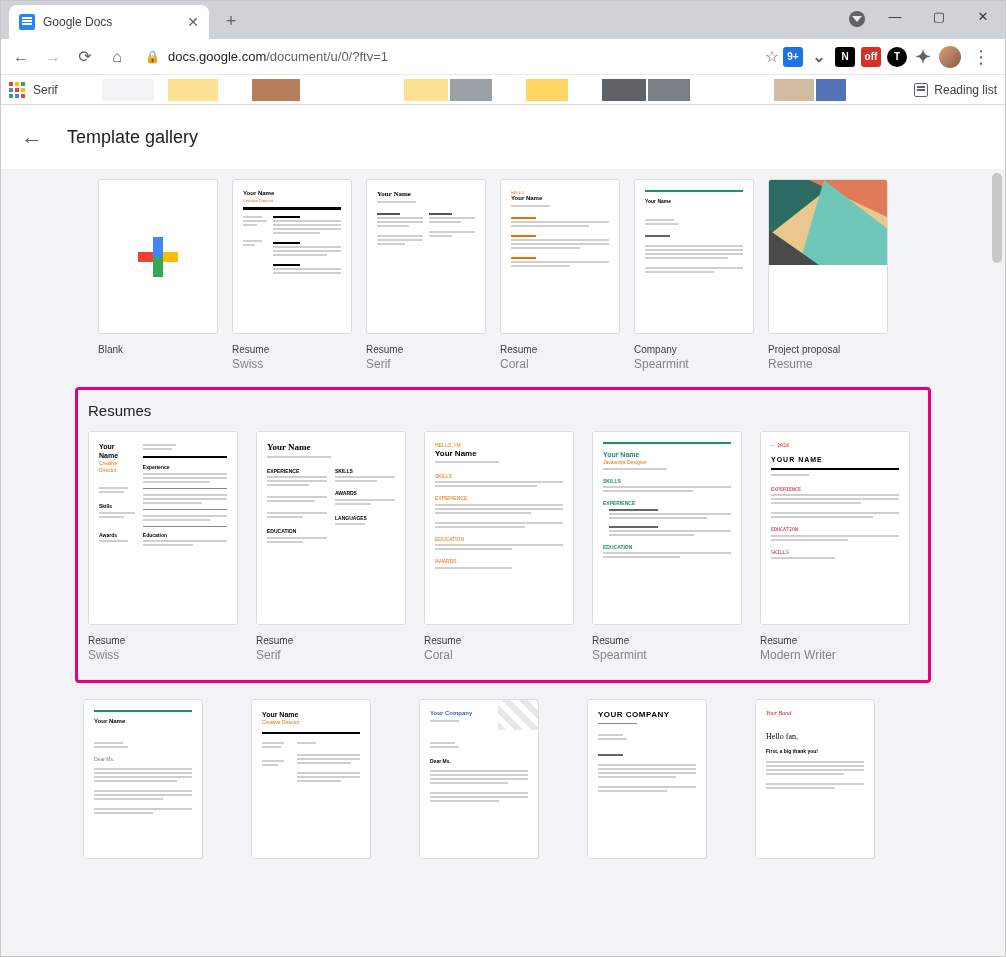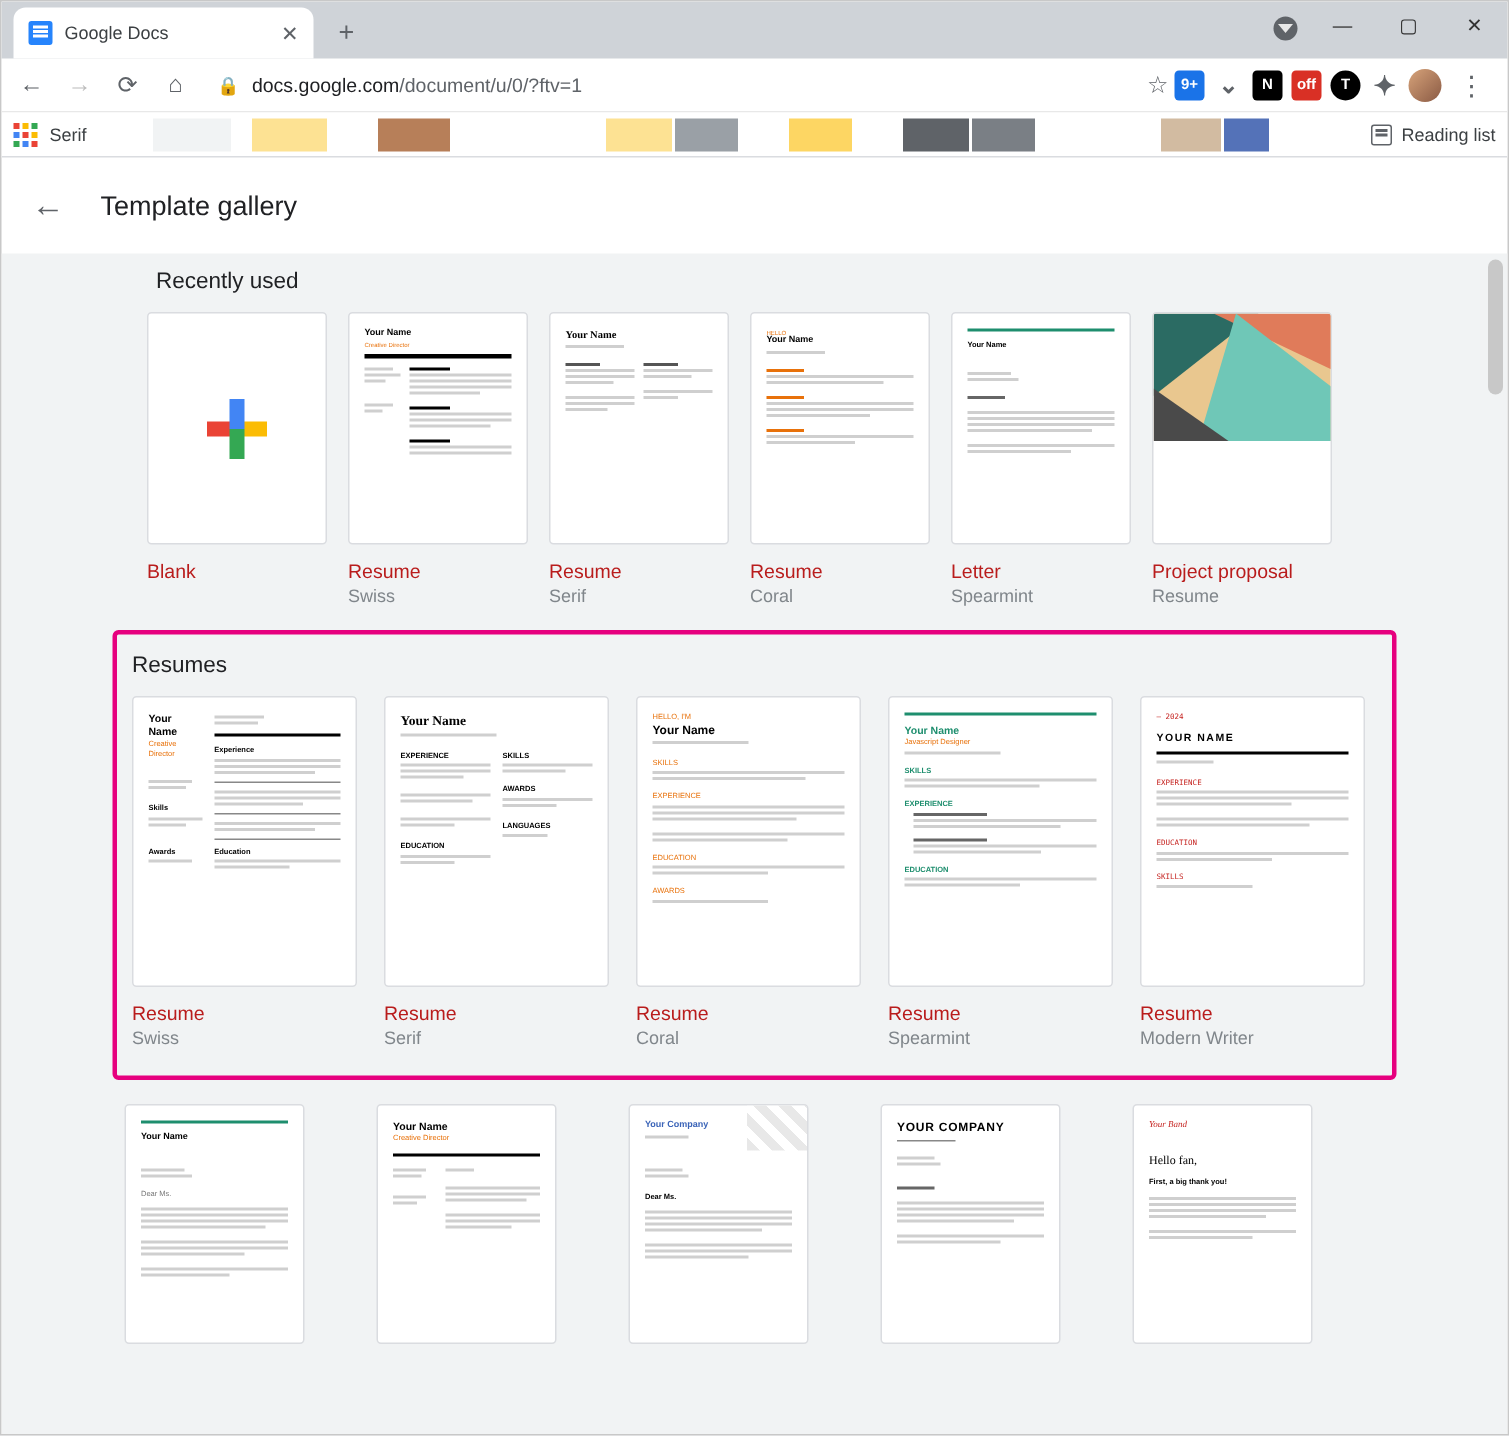--- a/index.html
+++ b/index.html
@@ -49,21 +49,21 @@
   
   .canvas{ background:#f1f3f4; padding:10px 0 0 0; height:calc(957px - 38px - 36px - 30px - 64px); overflow:hidden; position:relative;}
   .scrollbar{position:absolute; right:3px; top:4px; width:10px; height:90px; background:#c8c8c8; border-radius:5px;}
   .section{ width:810px; margin:0 auto 16px auto; }
   .sechead{ font-size:15px; color:#202124; margin:0 6px 12px 6px ; font-weight:400;}
   .row{ display:flex; gap:18px;}
   .row6{gap:14px;}
   .card{ width:120px;}
   .row6 .card{width:120px;}
   .thumb{ width:120px; height:155px; background:#fff; border:1px solid #dadce0; border-radius:3px; position:relative; overflow:hidden;}
-  .tname{ font-size:13px; color:#b91c1c; margin-top:10px;}
+  .tname{ font-size:10px; color:#404040; margin-top:10px;}
   .tsub{ font-size:12px; color:#80868b; margin-top:2px;}
 
   .highlight{ border:3px solid #e6007e; border-radius:4px; padding:12px 10px 18px 10px; margin:16px auto 16px auto; width:856px;}
   .highlight .sechead{margin-left:0;}
   .highlight .row{gap:18px;}
   .highlight .card{width:150px;}
   .highlight .thumb{width:150px; height:194px;}
 
   .letters .thumb{height:160px;}
   .letters .card{width:150px;}
@@ -160,21 +160,20 @@
 
 <div class="apphead">
   <span class="backarr">←</span>
   <span class="apptitle">Template gallery</span>
 </div>
 
 <div class="canvas">
   <div class="scrollbar"></div>
 
   <div class="section">
-    <div class="sechead">Recently used</div>
     <div class="row row6">
 
       <div class="card">
         <div class="thumb">
           <div class="bigplus">
             <div class="h" style="background:linear-gradient(to right,#ea4335 50%,#fbbc04 50%)"></div>
             <div class="v" style="background:linear-gradient(#4285f4 50%,#34a853 50%)"></div>
           </div>
         </div>
         <div class="tname">Blank</div>
@@ -281,21 +280,21 @@
           <div class="tline" style="width:30%"></div>
           <div class="tline" style="width:35%"></div>
           <div style="height:6px"></div>
           <div class="tline" style="width:25%;background:#666;"></div>
           <div style="height:4px"></div>
           <div class="tline"></div><div class="tline"></div><div class="tline"></div><div class="tline" style="width:85%"></div>
           <div style="height:4px"></div>
           <div class="tline"></div><div class="tline" style="width:70%"></div>
         </div>
           </div>
-        <div class="tname">Letter</div>
+        <div class="tname">Company</div>
         <div class="tsub">Spearmint</div>
       </div>
 
       <div class="card">
         <div class="thumb">
           <svg width="120" height="85" style="display:block">
             <polygon points="0,0 120,0 120,85 0,85" fill="#e9c78f"></polygon>
             <polygon points="0,0 70,0 0,55" fill="#2b6b63"></polygon>
             <polygon points="40,0 120,0 120,38" fill="#e07b5a"></polygon>
             <polygon points="55,0 120,50 120,85 30,85" fill="#6fc7b7"></polygon>

